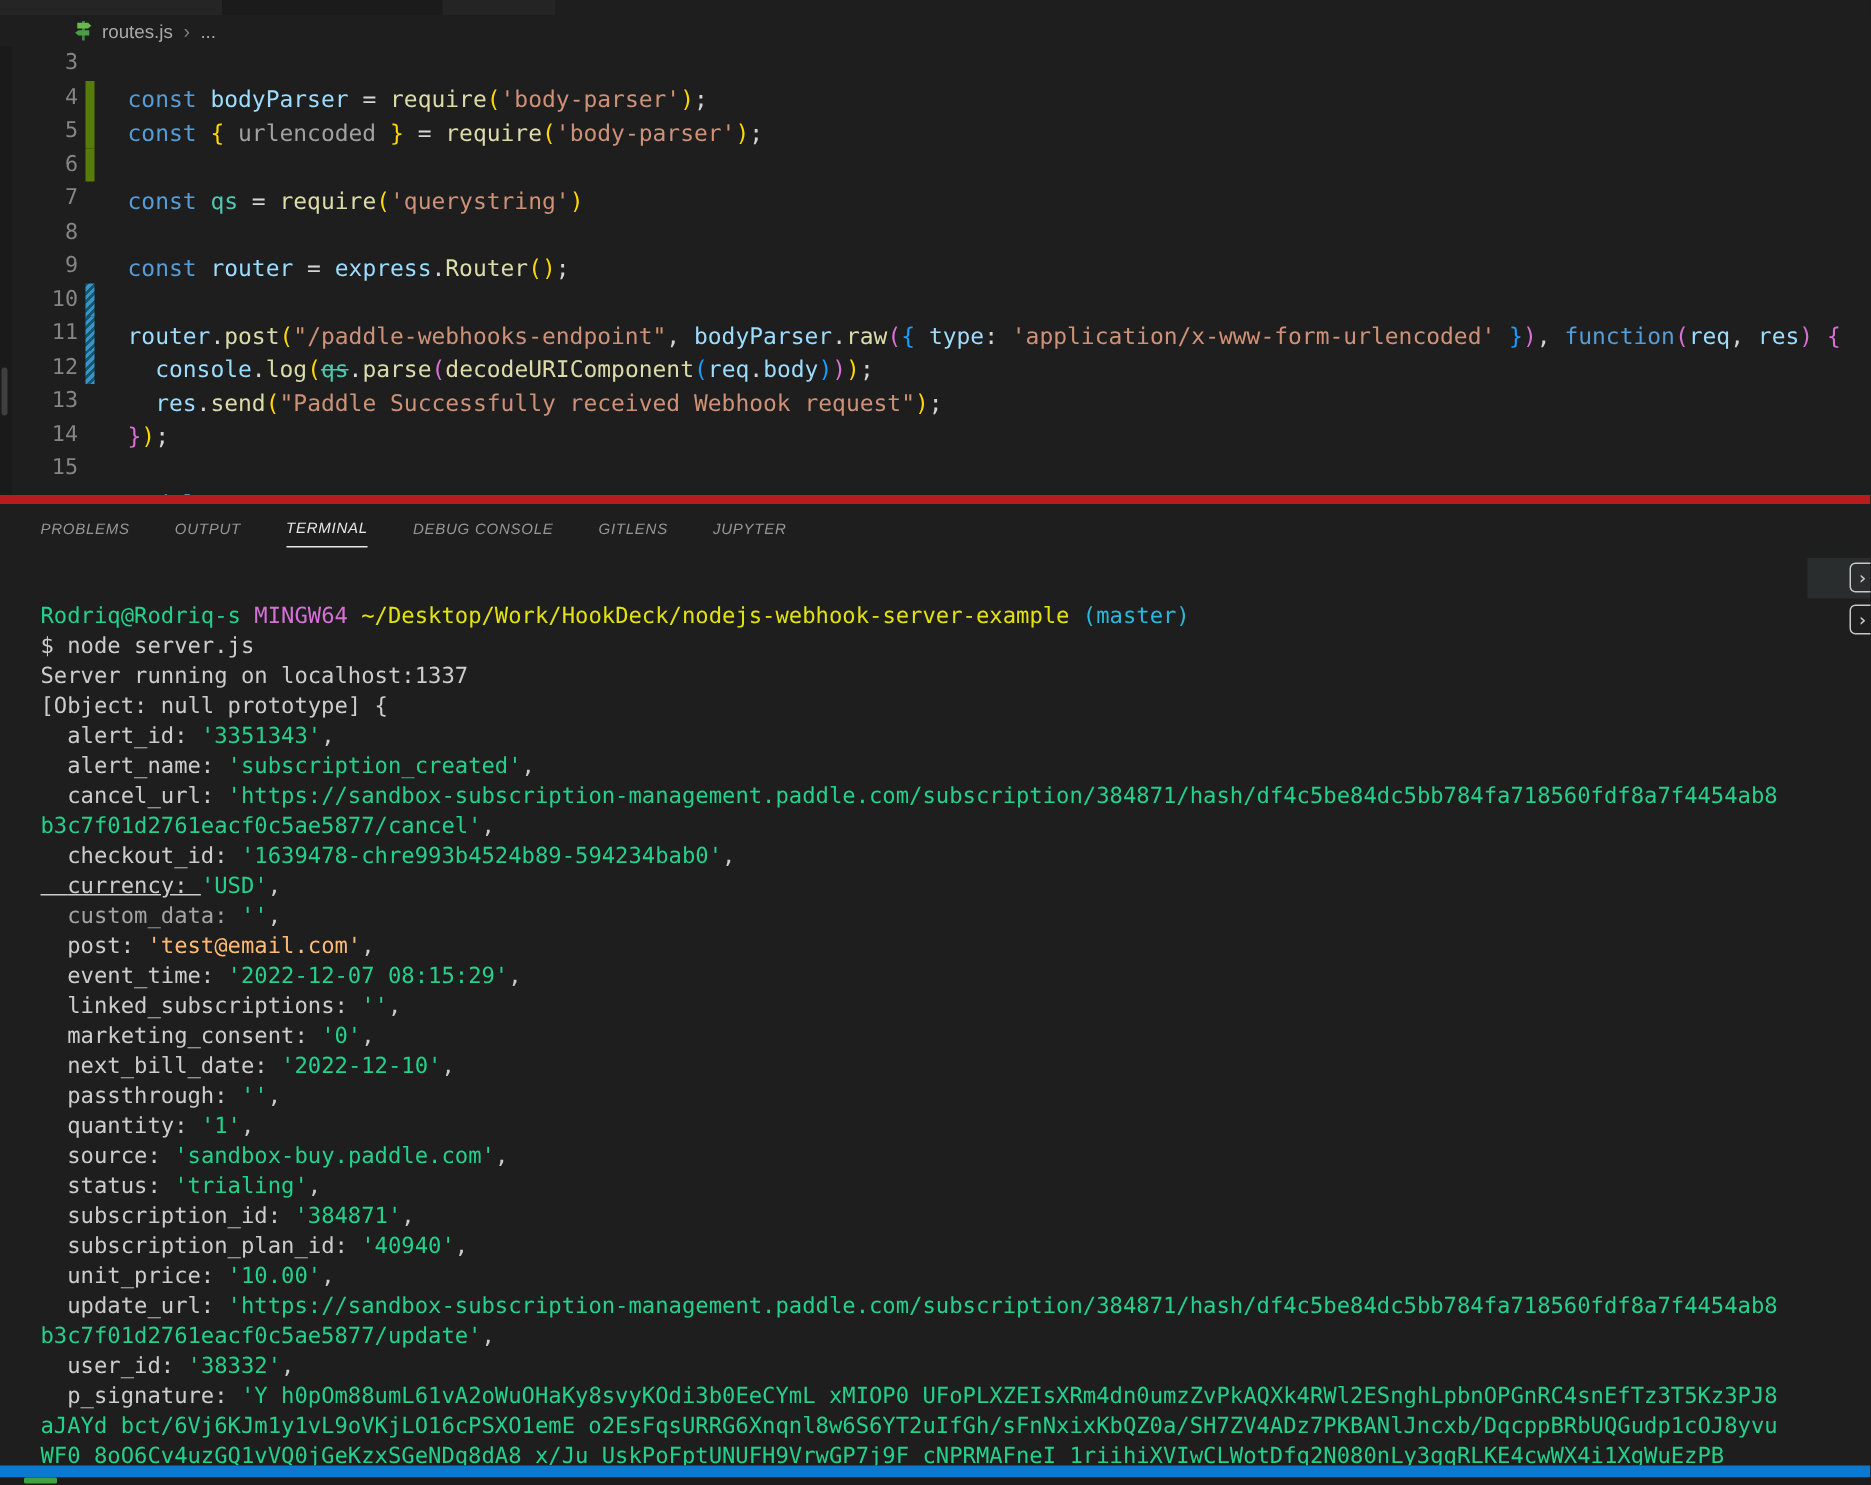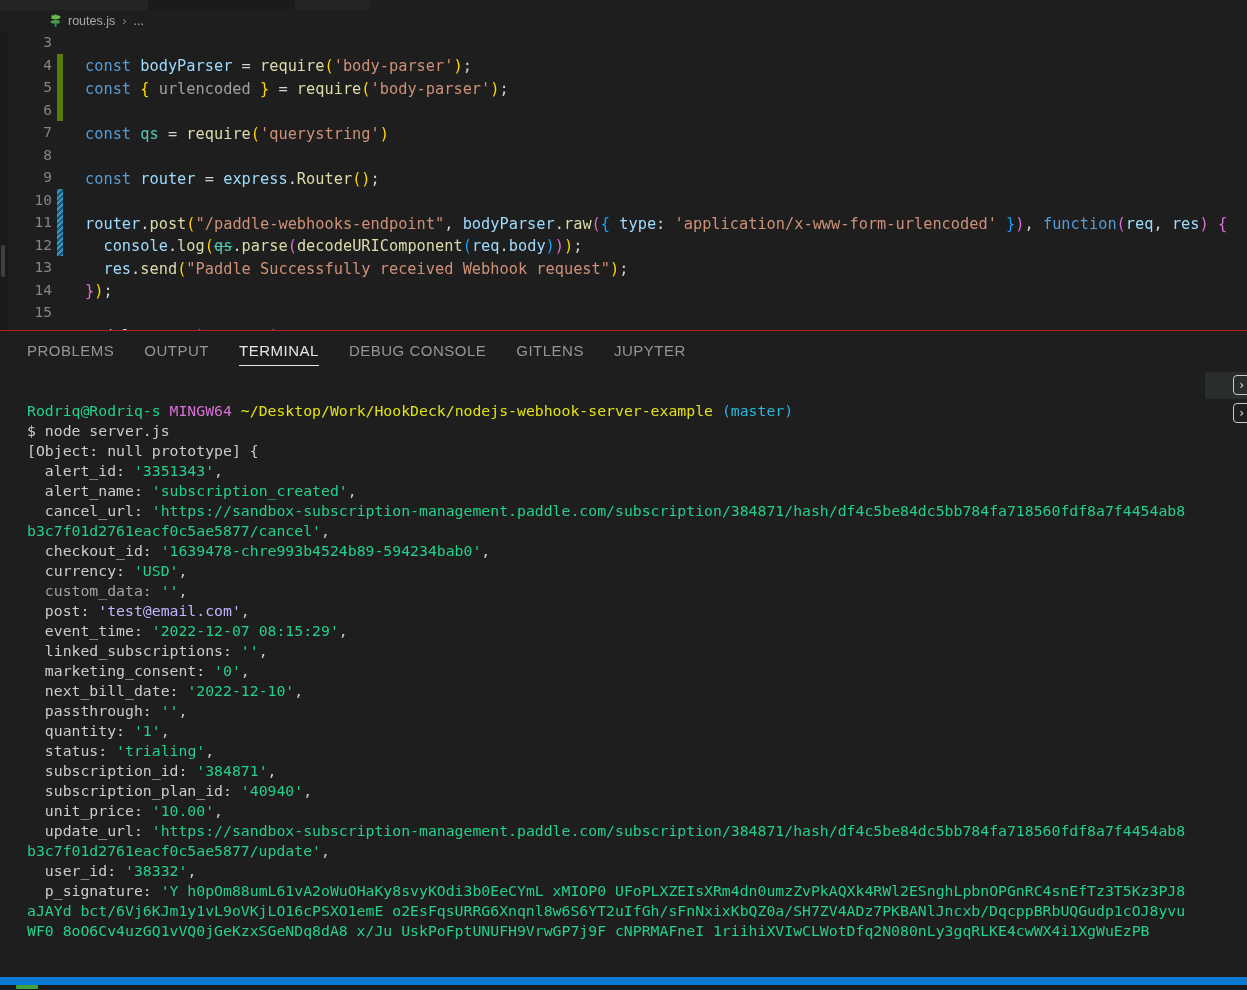--- a/index.html
+++ b/index.html
@@ -22,23 +22,23 @@
   .left-strip{position:absolute;top:31px;left:0;width:8px;height:299px;background:#1a1a1a;z-index:3;}
   .left-strip .handle{position:absolute;left:1px;top:214px;width:4px;height:32px;background:#3f3f3f;border-radius:2px;}
   .code-line{height:22.5px;line-height:22.5px;display:flex;white-space:pre;}
   .lnum{display:inline-block;width:52px;text-align:right;color:#858585;font-size:14.5px;flex:none;}
   .gbar{display:inline-block;width:6px;margin-left:5px;margin-right:22px;flex:none;}
   .gbar.added{background:#587c0c;}
   .gbar.modified{background:repeating-linear-gradient(-45deg,#3794c4 0 2px,#17576f 2px 4px);}
   .ltext{position:relative;color:#d4d4d4;margin-top:24px;}
   .ltext.guide::before{content:"";position:absolute;left:8px;top:0;bottom:0;width:1px;background:#404040;}
   
-  .panel-tabs{position:absolute;top:330px;left:0;width:1247px;height:42px;border-top:1px solid #b91c1c;
+  .panel-tabs{position:absolute;top:330px;left:0;width:1247px;height:42px;border-top:6px solid #b91c1c;
       display:flex;align-items:center;gap:30px;padding-left:27px;box-sizing:border-box;
-      font-family:"Liberation Sans",sans-serif;font-size:15px;letter-spacing:.5px;color:#969696;}
+      font-family:"Liberation Sans",sans-serif;font-size:10px;letter-spacing:.5px;color:#969696;font-style:italic;}
   .panel-tabs .ptab{cursor:pointer;padding:4px 0 6px 0;}
   .panel-tabs .ptab.active{color:#e7e7e7;border-bottom:1px solid #e7e7e7;}
   
   .terminal{position:absolute;top:372px;left:0;width:1247px;height:605px;overflow:hidden;
       box-sizing:border-box;padding:29px 56px 0 27px;font-size:14.8px;}
   .tline{line-height:20px;white-space:pre-wrap;word-break:break-all;color:#cccccc;}
   
   .term-side{position:absolute;right:0;top:372px;width:42px;height:60px;z-index:4;}
   .term-side .row{position:absolute;right:0;width:42px;height:27px;}
   .term-side .row.sel{background:#2a2d2e;}
@@ -99,34 +99,36 @@
   <span class="ptab active">TERMINAL</span>
   <span class="ptab">DEBUG CONSOLE</span>
   <span class="ptab">GITLENS</span>
   <span class="ptab">JUPYTER</span>
 </div>
 
 <div class="terminal">
   <div>
       <div class="tline"><span style="color: rgb(35, 209, 139); text-align: center;">Rodriq@Rodriq-s </span><span style="color: rgb(214, 112, 214);">MINGW64 </span><span style="color: rgb(226, 226, 16);">~/Desktop/Work/HookDeck/nodejs-webhook-server-example </span><span style="color: rgb(41, 184, 219);">(master)</span></div>
       <div class="tline"><span style="color: rgb(204, 204, 204);">$ node server.js</span></div>
+      <div class="tline"><span style="color: rgb(204, 204, 204);">Server running on localhost:1337</span></div>
       <div class="tline"><span style="color: rgb(204, 204, 204);">[Object: null prototype] {</span></div>
       <div class="tline"><span style="color: rgb(204, 204, 204);">  alert_id: </span><span style="color: rgb(35, 209, 139);">'3351343'</span><span style="color: rgb(204, 204, 204);">,</span></div>
       <div class="tline"><span style="color: rgb(204, 204, 204);">  alert_name: </span><span style="color: rgb(35, 209, 139);">'subscription_created'</span><span style="color: rgb(204, 204, 204);">,</span></div>
       <div class="tline"><span style="color: rgb(204, 204, 204);">  cancel_url: </span><span style="color: rgb(35, 209, 139);">'https://sandbox-subscription-management.paddle.com/subscription/384871/hash/df4c5be84dc5bb784fa718560fdf8a7f4454ab8b3c7f01d2761eacf0c5ae5877/cancel'</span><span style="color: rgb(204, 204, 204);">,</span></div>
       <div class="tline"><span style="color: rgb(204, 204, 204);">  checkout_id: </span><span style="color: rgb(35, 209, 139);">'1639478-chre993b4524b89-594234bab0'</span><span style="color: rgb(204, 204, 204);">,</span></div>
-      <div class="tline"><span style="color: rgb(204, 204, 204);">  currency: </span><span style="color: rgb(35, 209, 139);">'USD'</span><span style="color: rgb(204, 204, 204);">,</span></div>
+      <div class="tline"><span style="color: rgb(204, 204, 204); text-decoration: underline;">  currency: </span><span style="color: rgb(35, 209, 139);">'USD'</span><span style="color: rgb(204, 204, 204);">,</span></div>
       <div class="tline"><span style="color: #a3a3a3;">  custom_data: </span><span style="color: rgb(35, 209, 139);">''</span><span style="color: rgb(204, 204, 204);">,</span></div>
-      <div class="tline"><span style="color: rgb(204, 204, 204);">  post: </span><span style="color: #c4b5fd; text-align: right;">'test@email.com'</span><span style="color: rgb(204, 204, 204);">,</span></div>
+      <div class="tline"><span style="color: rgb(204, 204, 204);">  post: </span><span style="color: #fdba74; text-align: right;">'test@email.com'</span><span style="color: rgb(204, 204, 204);">,</span></div>
       <div class="tline"><span style="color: rgb(204, 204, 204);">  event_time: </span><span style="color: rgb(35, 209, 139);">'2022-12-07 08:15:29'</span><span style="color: rgb(204, 204, 204);">,</span></div>
       <div class="tline"><span style="color: rgb(204, 204, 204);">  linked_subscriptions: </span><span style="color: rgb(35, 209, 139);">''</span><span style="color: rgb(204, 204, 204);">,</span></div>
       <div class="tline"><span style="color: rgb(204, 204, 204);">  marketing_consent: </span><span style="color: rgb(35, 209, 139);">'0'</span><span style="color: rgb(204, 204, 204);">,</span></div>
       <div class="tline"><span style="color: rgb(204, 204, 204);">  next_bill_date: </span><span style="color: rgb(35, 209, 139);">'2022-12-10'</span><span style="color: rgb(204, 204, 204);">,</span></div>
       <div class="tline"><span style="color: rgb(204, 204, 204);">  passthrough: </span><span style="color: rgb(35, 209, 139);">''</span><span style="color: rgb(204, 204, 204);">,</span></div>
       <div class="tline"><span style="color: rgb(204, 204, 204);">  quantity: </span><span style="color: rgb(35, 209, 139);">'1'</span><span style="color: rgb(204, 204, 204);">,</span></div>
+      <div class="tline"><span style="color: rgb(204, 204, 204);">  source: </span><span style="color: rgb(35, 209, 139);">'sandbox-buy.paddle.com'</span><span style="color: rgb(204, 204, 204);">,</span></div>
       <div class="tline"><span style="color: rgb(204, 204, 204);">  status: </span><span style="color: rgb(35, 209, 139);">'trialing'</span><span style="color: rgb(204, 204, 204);">,</span></div>
       <div class="tline"><span style="color: rgb(204, 204, 204);">  subscription_id: </span><span style="color: rgb(35, 209, 139);">'384871'</span><span style="color: rgb(204, 204, 204);">,</span></div>
       <div class="tline"><span style="color: rgb(204, 204, 204);">  subscription_plan_id: </span><span style="color: rgb(35, 209, 139);">'40940'</span><span style="color: rgb(204, 204, 204);">,</span></div>
       <div class="tline"><span style="color: rgb(204, 204, 204);">  unit_price: </span><span style="color: rgb(35, 209, 139);">'10.00'</span><span style="color: rgb(204, 204, 204);">,</span></div>
       <div class="tline"><span style="color: rgb(204, 204, 204);">  update_url: </span><span style="color: rgb(35, 209, 139);">'https://sandbox-subscription-management.paddle.com/subscription/384871/hash/df4c5be84dc5bb784fa718560fdf8a7f4454ab8b3c7f01d2761eacf0c5ae5877/update'</span><span style="color: rgb(204, 204, 204);">,</span></div>
       <div class="tline"><span style="color: rgb(204, 204, 204);">  user_id: </span><span style="color: rgb(35, 209, 139);">'38332'</span><span style="color: rgb(204, 204, 204);">,</span></div>
       <div class="tline"><span style="color: rgb(204, 204, 204);">  p_signature: </span><span style="color: rgb(35, 209, 139);">'Y h0pOm88umL61vA2oWuOHaKy8svyKOdi3b0EeCYmL xMIOP0 UFoPLXZEIsXRm4dn0umzZvPkAQXk4RWl2ESnghLpbnOPGnRC4snEfTz3T5Kz3PJ8aJAYd bct/6Vj6KJm1y1vL9oVKjLO16cPSXO1emE o2EsFqsURRG6Xnqnl8w6S6YT2uIfGh/sFnNxixKbQZ0a/SH7ZV4ADz7PKBANlJncxb/DqcppBRbUQGudp1cOJ8yvuWF0 8oO6Cv4uzGQ1vVQ0jGeKzxSGeNDq8dA8 x/Ju UskPoFptUNUFH9VrwGP7j9F cNPRMAFneI 1riihiXVIwCLWotDfq2N080nLy3gqRLKE4cwWX4i1XgWuEzPB</span></div>
     </div>
 </div>
 

